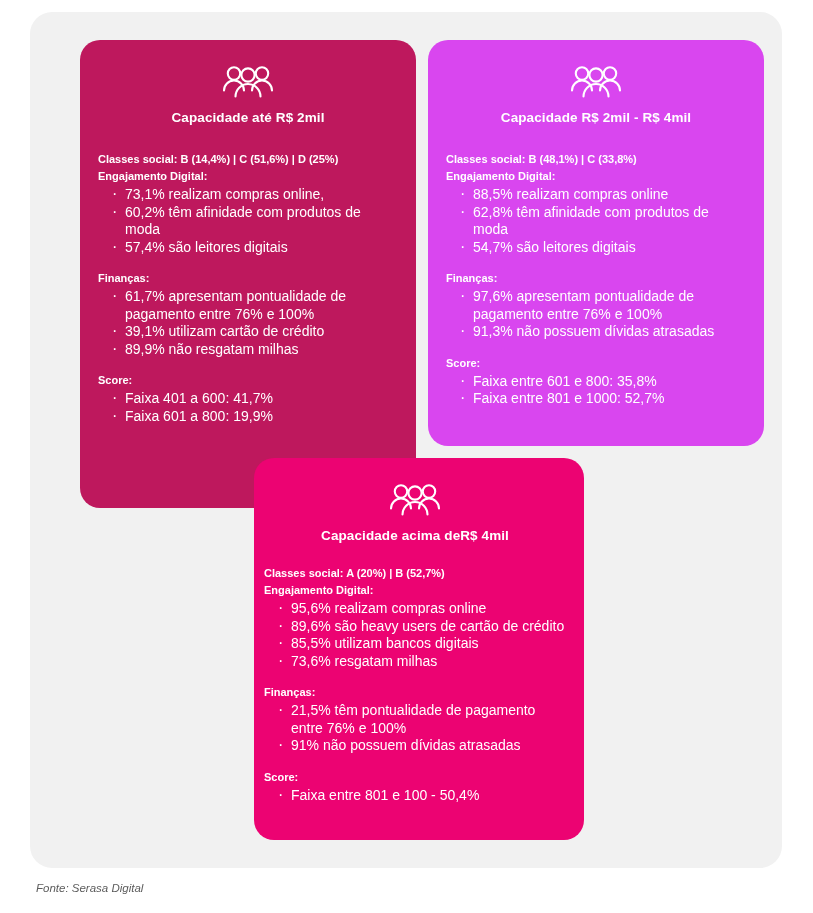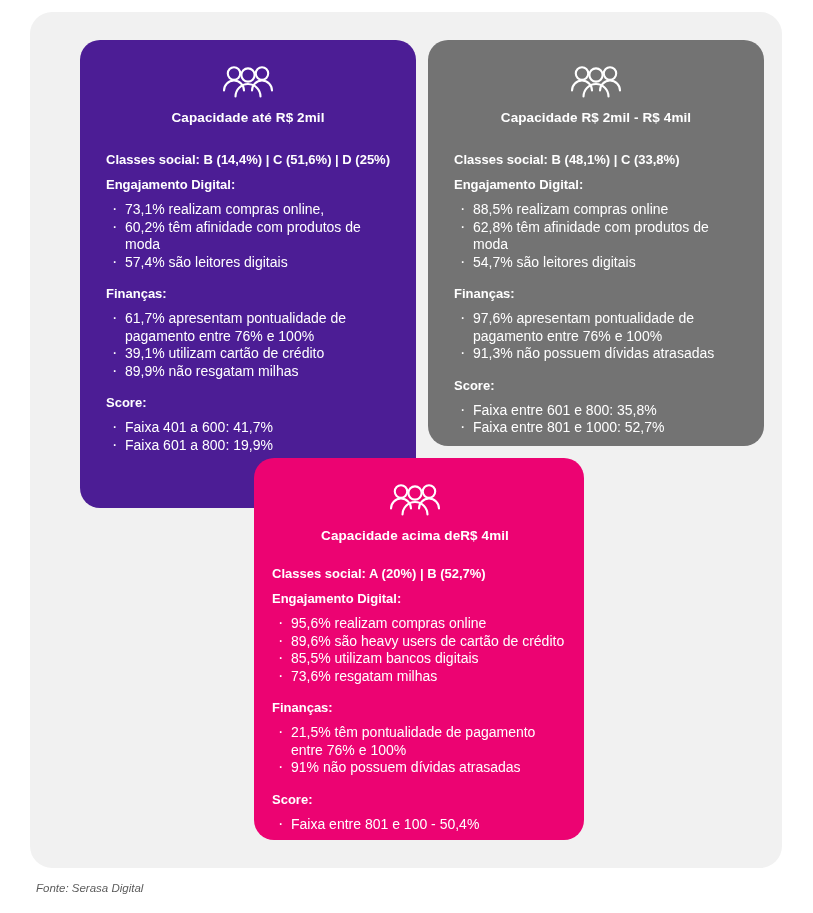--- a/index.html
+++ b/index.html
@@ -33,22 +33,22 @@
   }
 
   
   .card {
     position: absolute;
     border-radius: 20px;
     box-sizing: border-box;
     color: #ffffff;
     padding: 14px 18px 18px 18px;
   }
-  .card-blue   { left: 80px;  top: 40px;  width: 336px; height: 468px; background: #4c1d95; }
-  .card-purple { left: 428px; top: 40px;  width: 336px; height: 406px; background: #737373; }
+  .card-blue   { left: 80px;  top: 40px;  width: 336px; height: 468px; background: #be185d; }
+  .card-purple { left: 428px; top: 40px;  width: 336px; height: 406px; background: #d946ef; }
   .card-pink   { left: 254px; top: 458px; width: 330px; height: 382px; background: #EC0372; padding-left: 10px; }
 
   .icon-wrap {
     display: block;
     margin: 10px auto 0 auto;
     width: 52px;
     height: 38px;
   }
   .icon-wrap svg { display: block; width: 52px; height: 38px; }
 
@@ -61,24 +61,24 @@
     letter-spacing: .1px;
   }
 
   .card-body { margin-top: 26px; }
   .card-pink .card-body { margin-top: 22px; }
 
   .sec { margin-bottom: 14px; }
   .sec:last-child { margin-bottom: 0; }
 
   .sec-head {
-    font-size: 13px;
+    font-size: 11px;
     font-weight: bold;
     line-height: 17px;
-    margin: 8px;
+    margin: 0;
   }
 
   ul.sec-list {
     list-style: none;
     margin: 1px 0 0 0;
     padding: 0 0 0 14px;
   }
   ul.sec-list li {
     position: relative;
     font-size: 14px;

